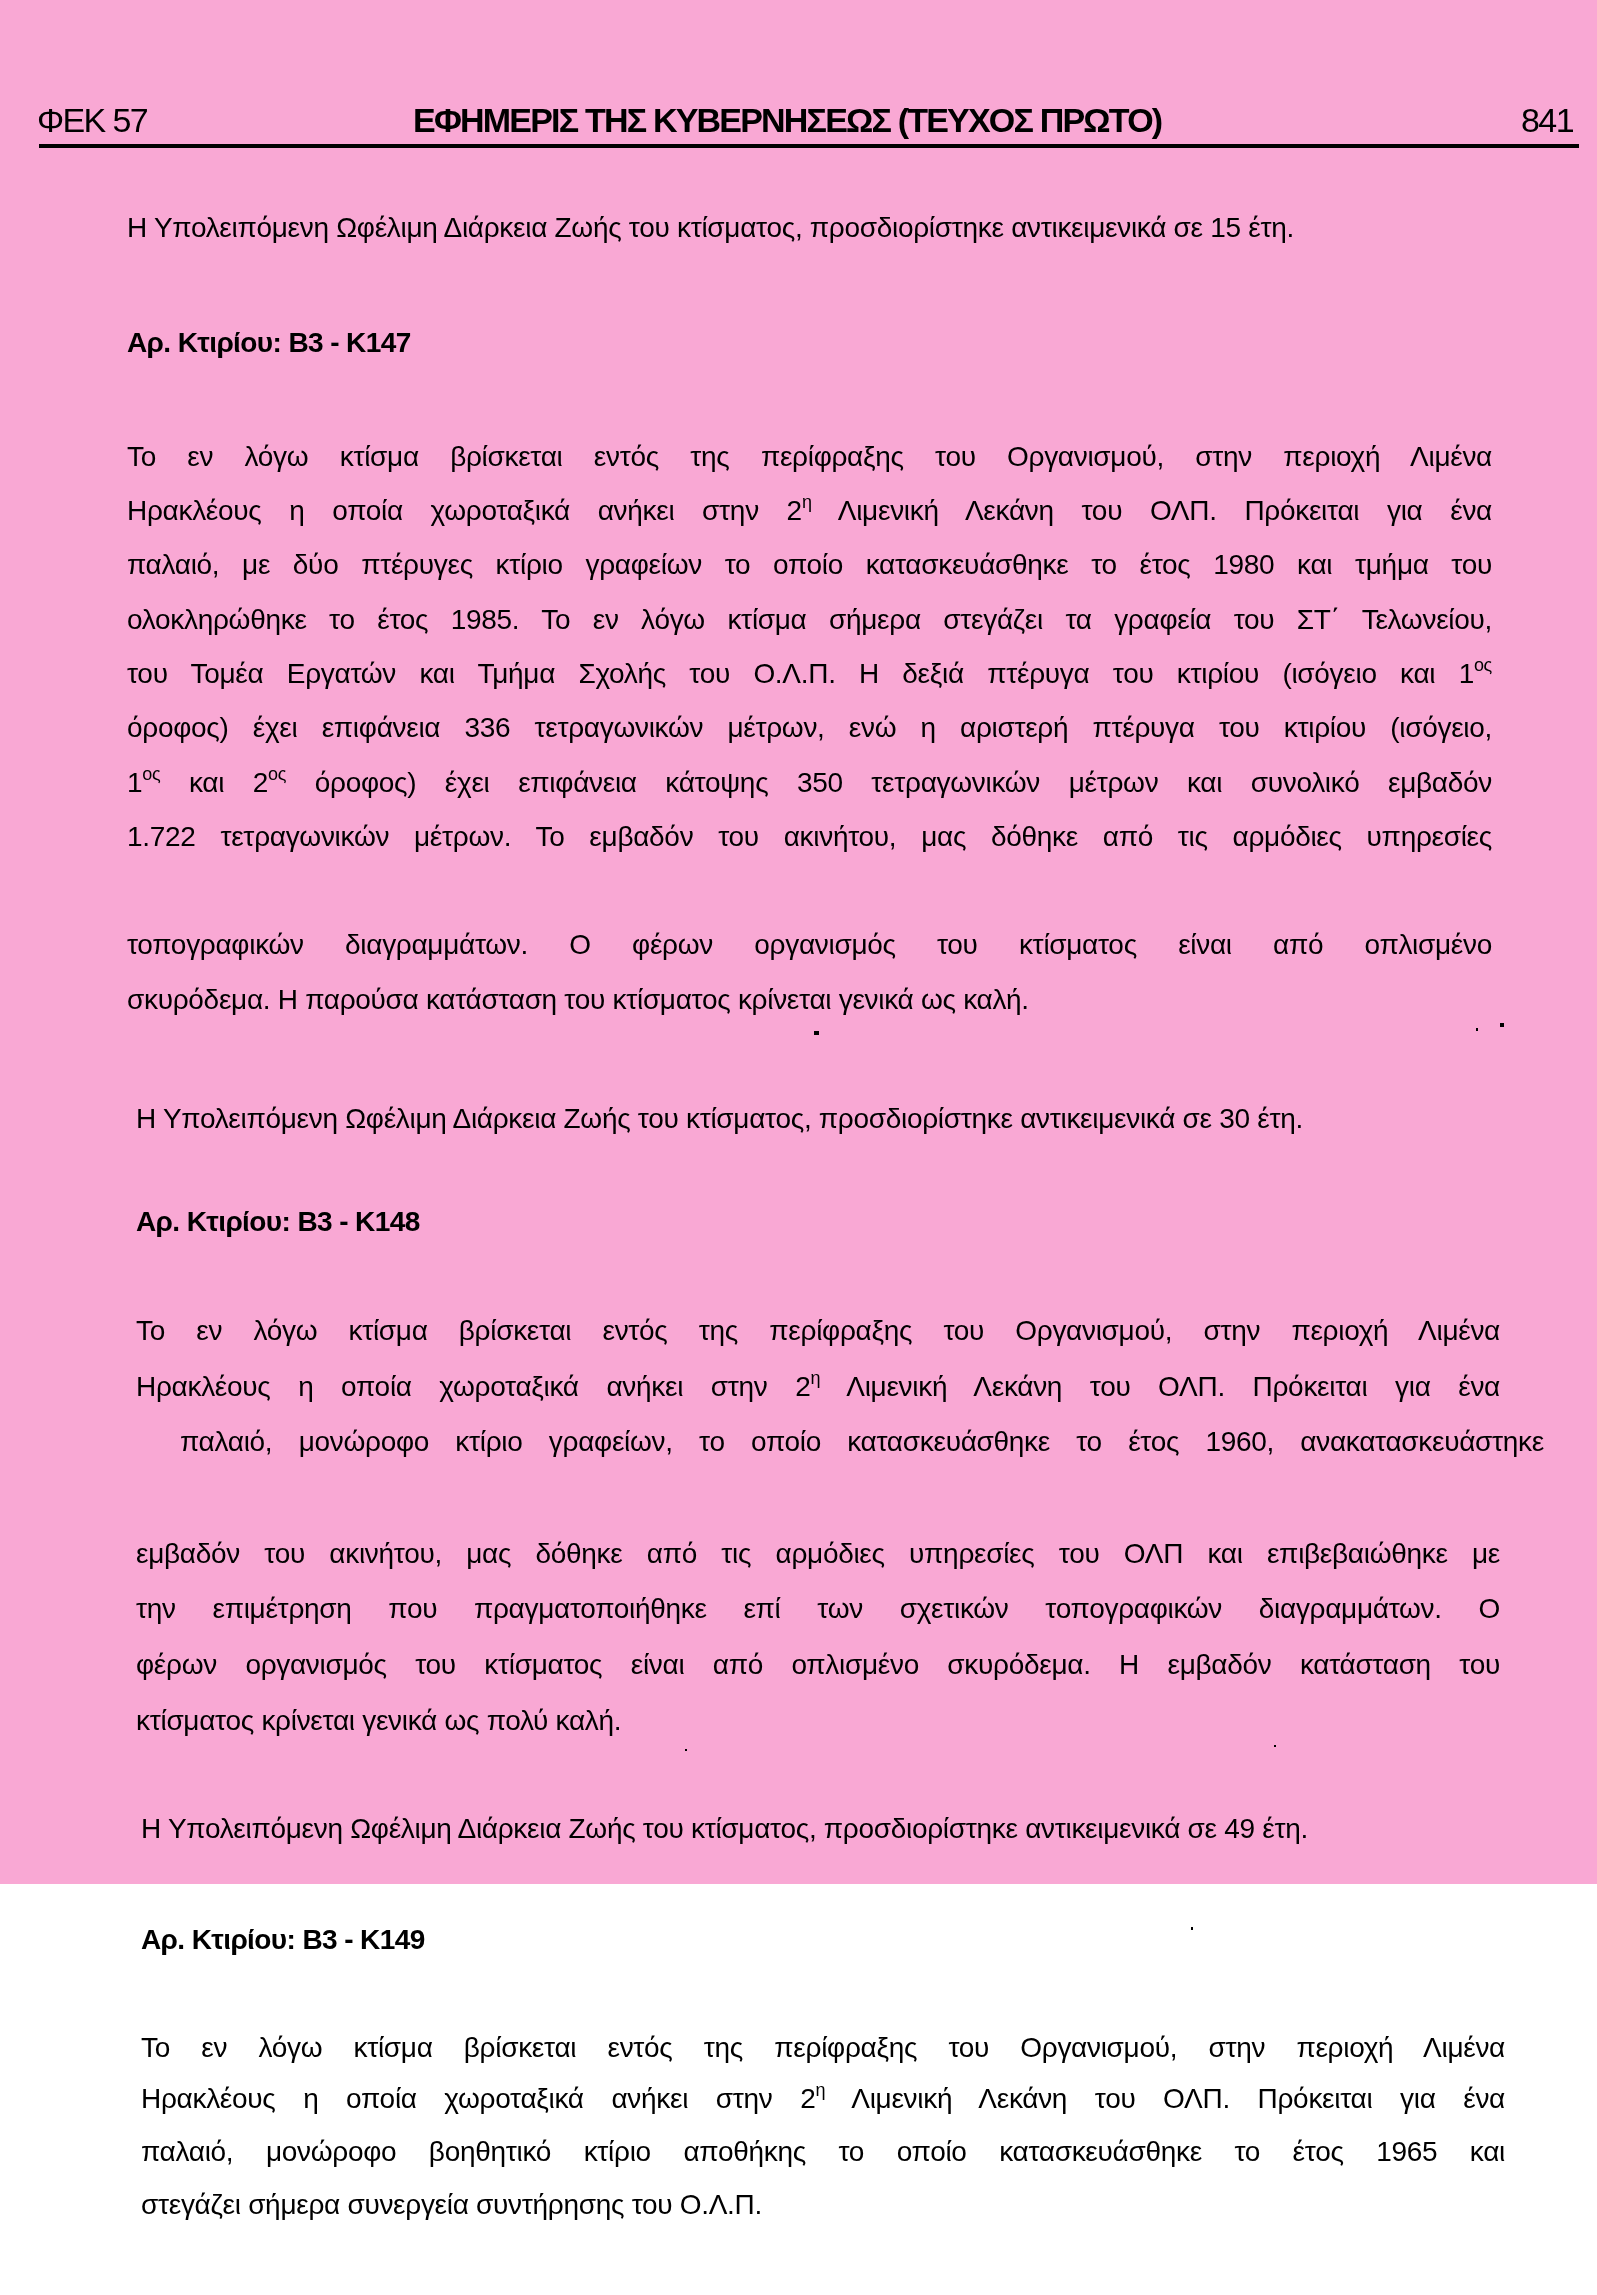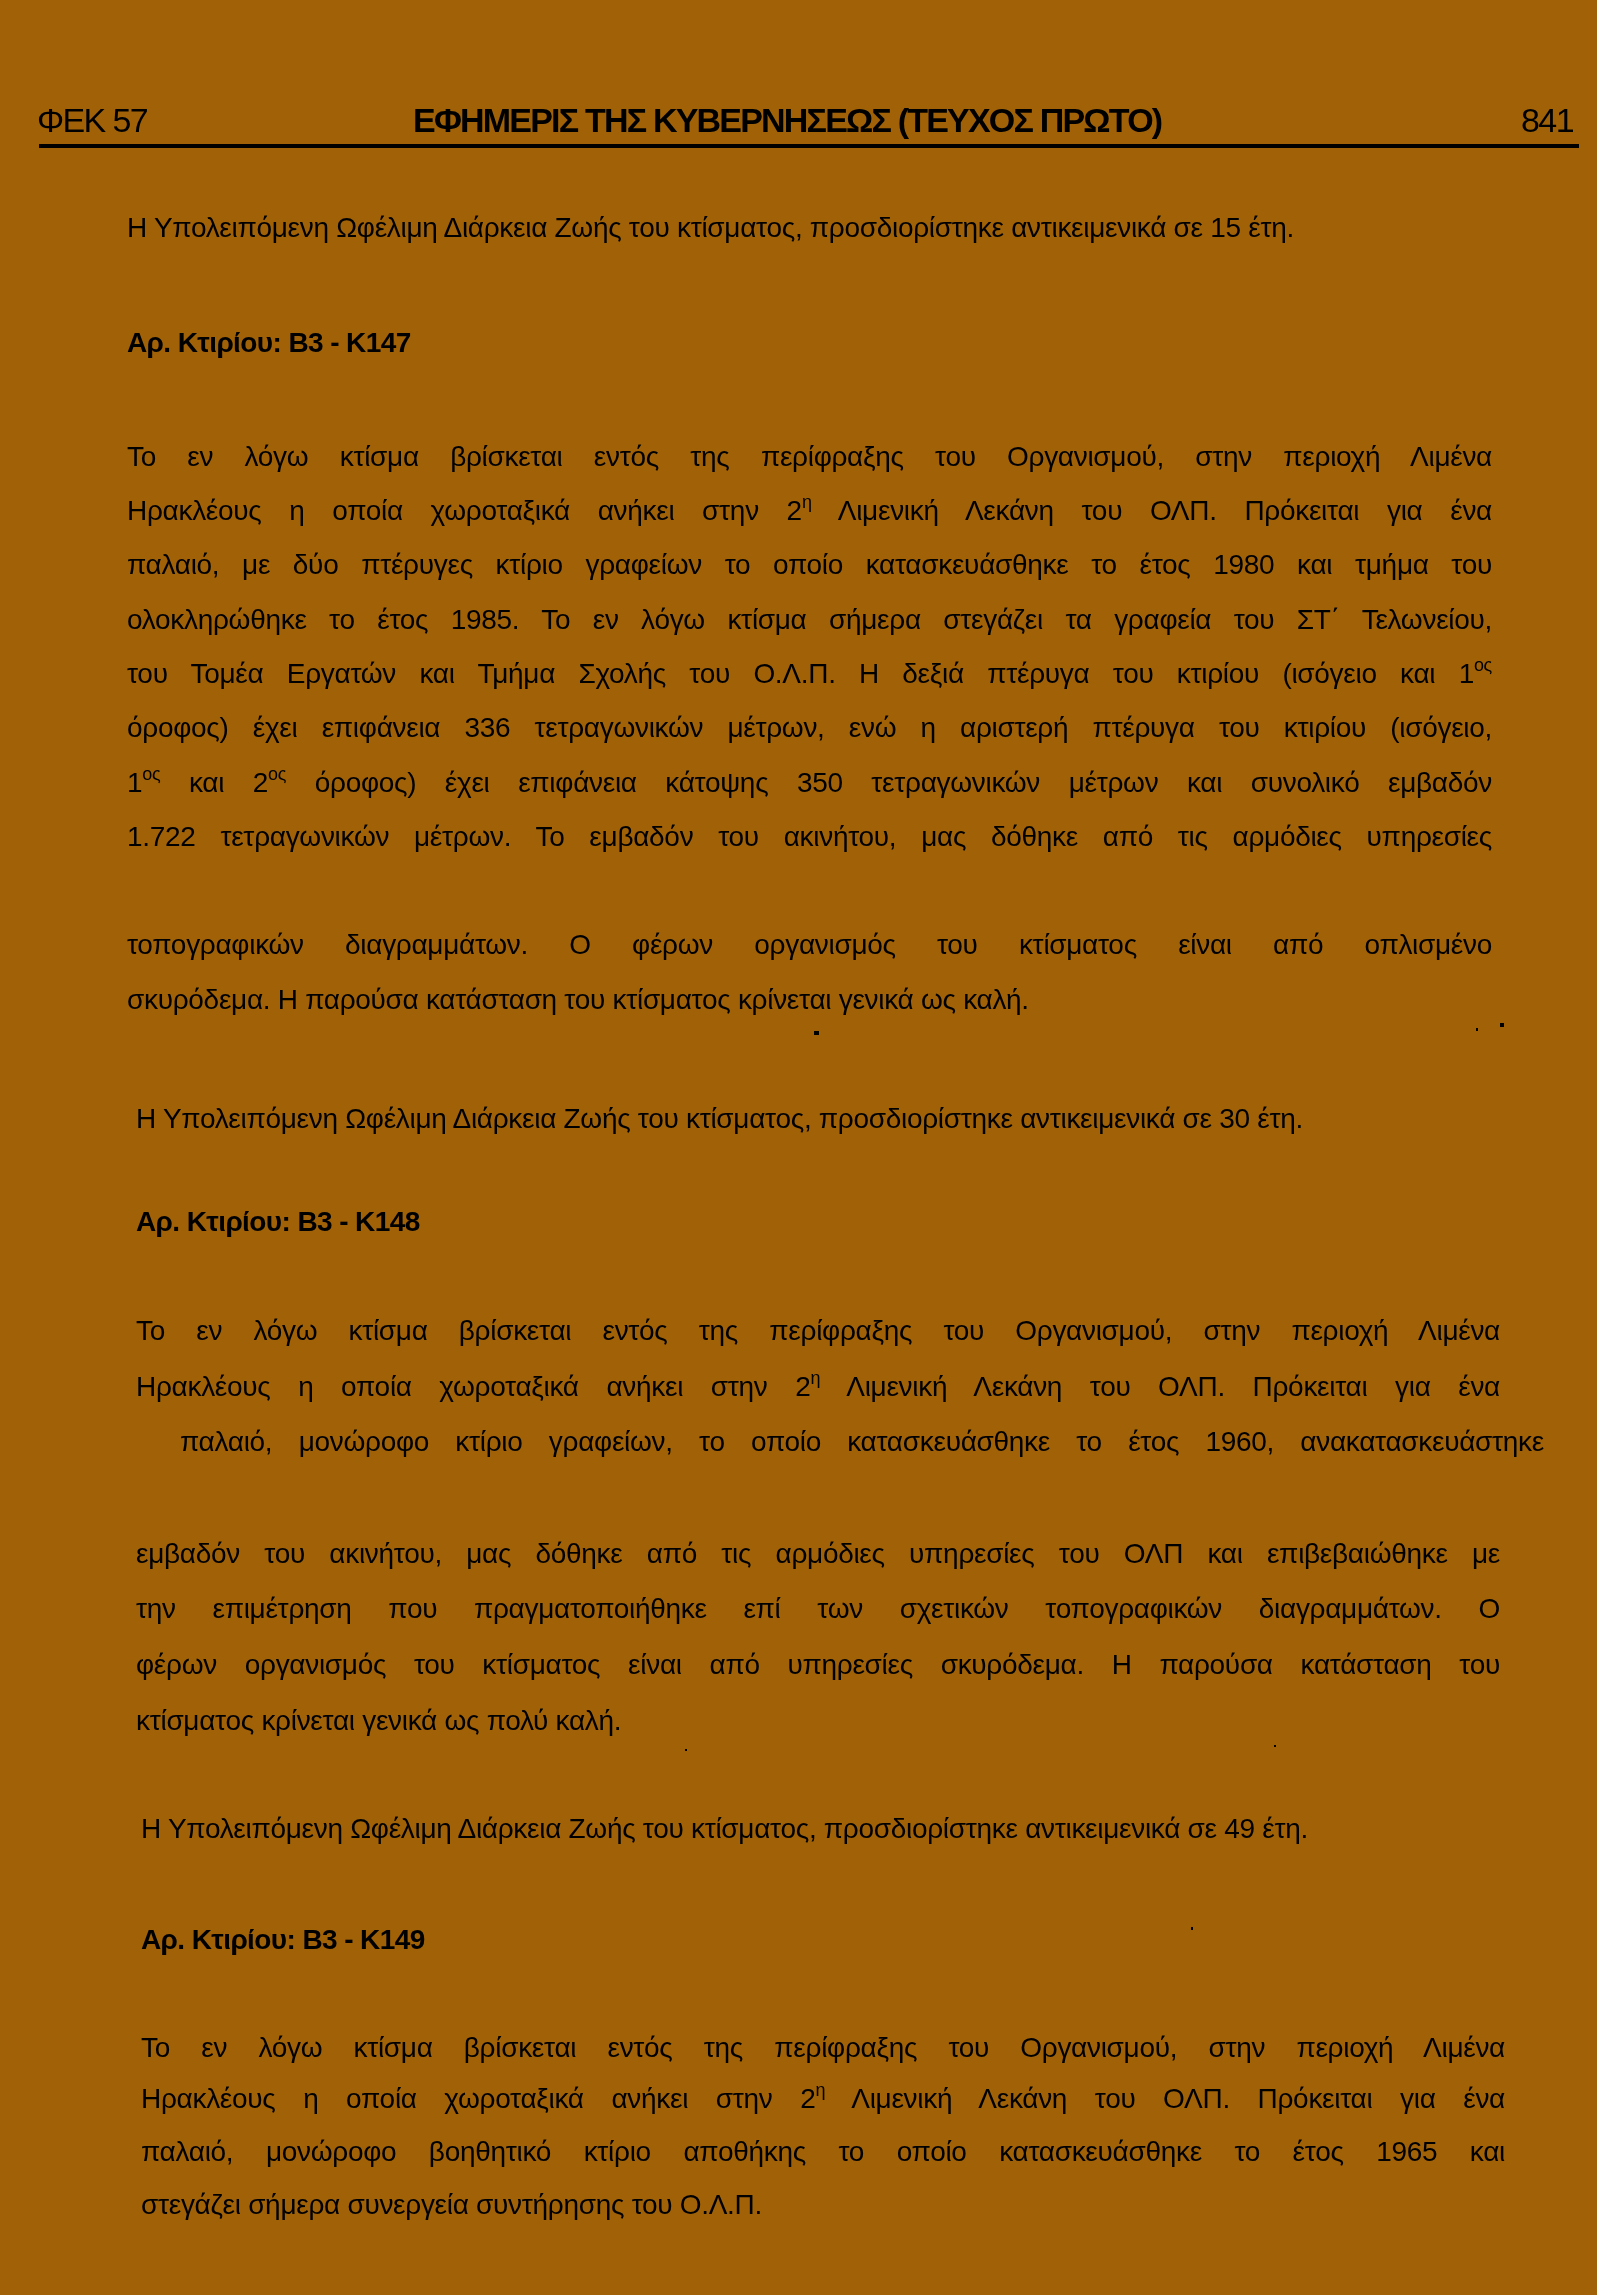--- a/index.html
+++ b/index.html
@@ -1,17 +1,17 @@
 <!DOCTYPE html>
 <html style="font-size:13px"><head>
 <meta charset="utf-8">
 <style>
   html, body { margin: 0; padding: 0; background: #ffffff; }
   body { width: 1597px; height: 2295px; position: relative; overflow: hidden; color: #000; }
-  .page { position: absolute; left: 0; top: 0; width: 1597px; height: 2295px; background: #a16207; }
+  .page { position: absolute; left: 0; top: 0; width: 1597px; height: 1884px; background: #f9a8d4; }
   .hdr { position: absolute; font-family: "Liberation Sans", sans-serif; font-size: 34px; line-height: 39px; white-space: nowrap; }
   .hdr-left { left: 37px; top: 101px; letter-spacing: -1.6px; }
   .hdr-title { left: 413px; top: 101px; font-weight: bold; letter-spacing: -1.8px; }
   .hdr-page { right: 24px; top: 101px; letter-spacing: -1.6px; }
   .rule { position: absolute; left: 39px; top: 144px; width: 1540px; height: 4px; background: #000; }
   .line { position: absolute; font-family: "Liberation Sans", sans-serif; font-size: 28px; line-height: 32px; height: 32px; white-space: nowrap; letter-spacing: -0.3px; text-align: center; }
   .j { text-align: justify; text-align-last: justify; white-space: normal; overflow: hidden; }
   .b { font-weight: bold; letter-spacing: -0.6px; }
   .s1 { left: 127px; }
   .s2 { left: 136px; }
@@ -53,21 +53,21 @@
 
   <div class="line s2" style="top:1103px;">Η Υπολειπόμενη Ωφέλιμη Διάρκεια Ζωής του κτίσματος, προσδιορίστηκε αντικειμενικά σε 30 έτη.</div>
 
   <div class="line s2 b" style="top:1206px;">Αρ. Κτιρίου: Β3 - Κ148</div>
 
   <div class="line s2 w2 j" style="top:1315px;">Το εν λόγω κτίσμα βρίσκεται εντός της περίφραξης του Οργανισμού, στην περιοχή Λιμένα</div>
   <div class="line s2 w2 j" style="top:1371px;"><span>Ηρακλέους η οποία χωροταξικά ανήκει στην 2</span><sup>η</sup><span> Λιμενική Λεκάνη του ΟΛΠ. Πρόκειται για ένα</span></div>
   <div class="line s2 w2 j" style="top:1426px;margin-left:44px;">παλαιό, μονώροφο κτίριο γραφείων, το οποίο κατασκευάσθηκε το έτος 1960, ανακατασκευάστηκε</div>
   <div class="line s2 w2 j" style="top:1538px;">εμβαδόν του ακινήτου, μας δόθηκε από τις αρμόδιες υπηρεσίες του ΟΛΠ και επιβεβαιώθηκε με</div>
   <div class="line s2 w2 j" style="top:1593px;">την επιμέτρηση που πραγματοποιήθηκε επί των σχετικών τοπογραφικών διαγραμμάτων. Ο</div>
-  <div class="line s2 w2 j" style="top:1649px;">φέρων οργανισμός του κτίσματος είναι από υπηρεσίες σκυρόδεμα. Η παρούσα κατάσταση του</div>
+  <div class="line s2 w2 j" style="top:1649px;">φέρων οργανισμός του κτίσματος είναι από οπλισμένο σκυρόδεμα. Η εμβαδόν κατάσταση του</div>
   <div class="line s2" style="top:1705px;">κτίσματος κρίνεται γενικά ως πολύ καλή.</div>
 
   <div class="mark" style="left:685px;top:1749px;width:2.4px;height:2.4px;"></div>
   <div class="mark" style="left:1274px;top:1745px;width:1.6px;height:1.6px;"></div>
 
   <div class="line s3" style="top:1813px;">Η Υπολειπόμενη Ωφέλιμη Διάρκεια Ζωής του κτίσματος, προσδιορίστηκε αντικειμενικά σε 49 έτη.</div>
 
   <div class="line s3 b" style="top:1924px;">Αρ. Κτιρίου: Β3 - Κ149</div>
   <div class="mark" style="left:1191px;top:1927px;width:2.4px;height:3.2px;"></div>
 

